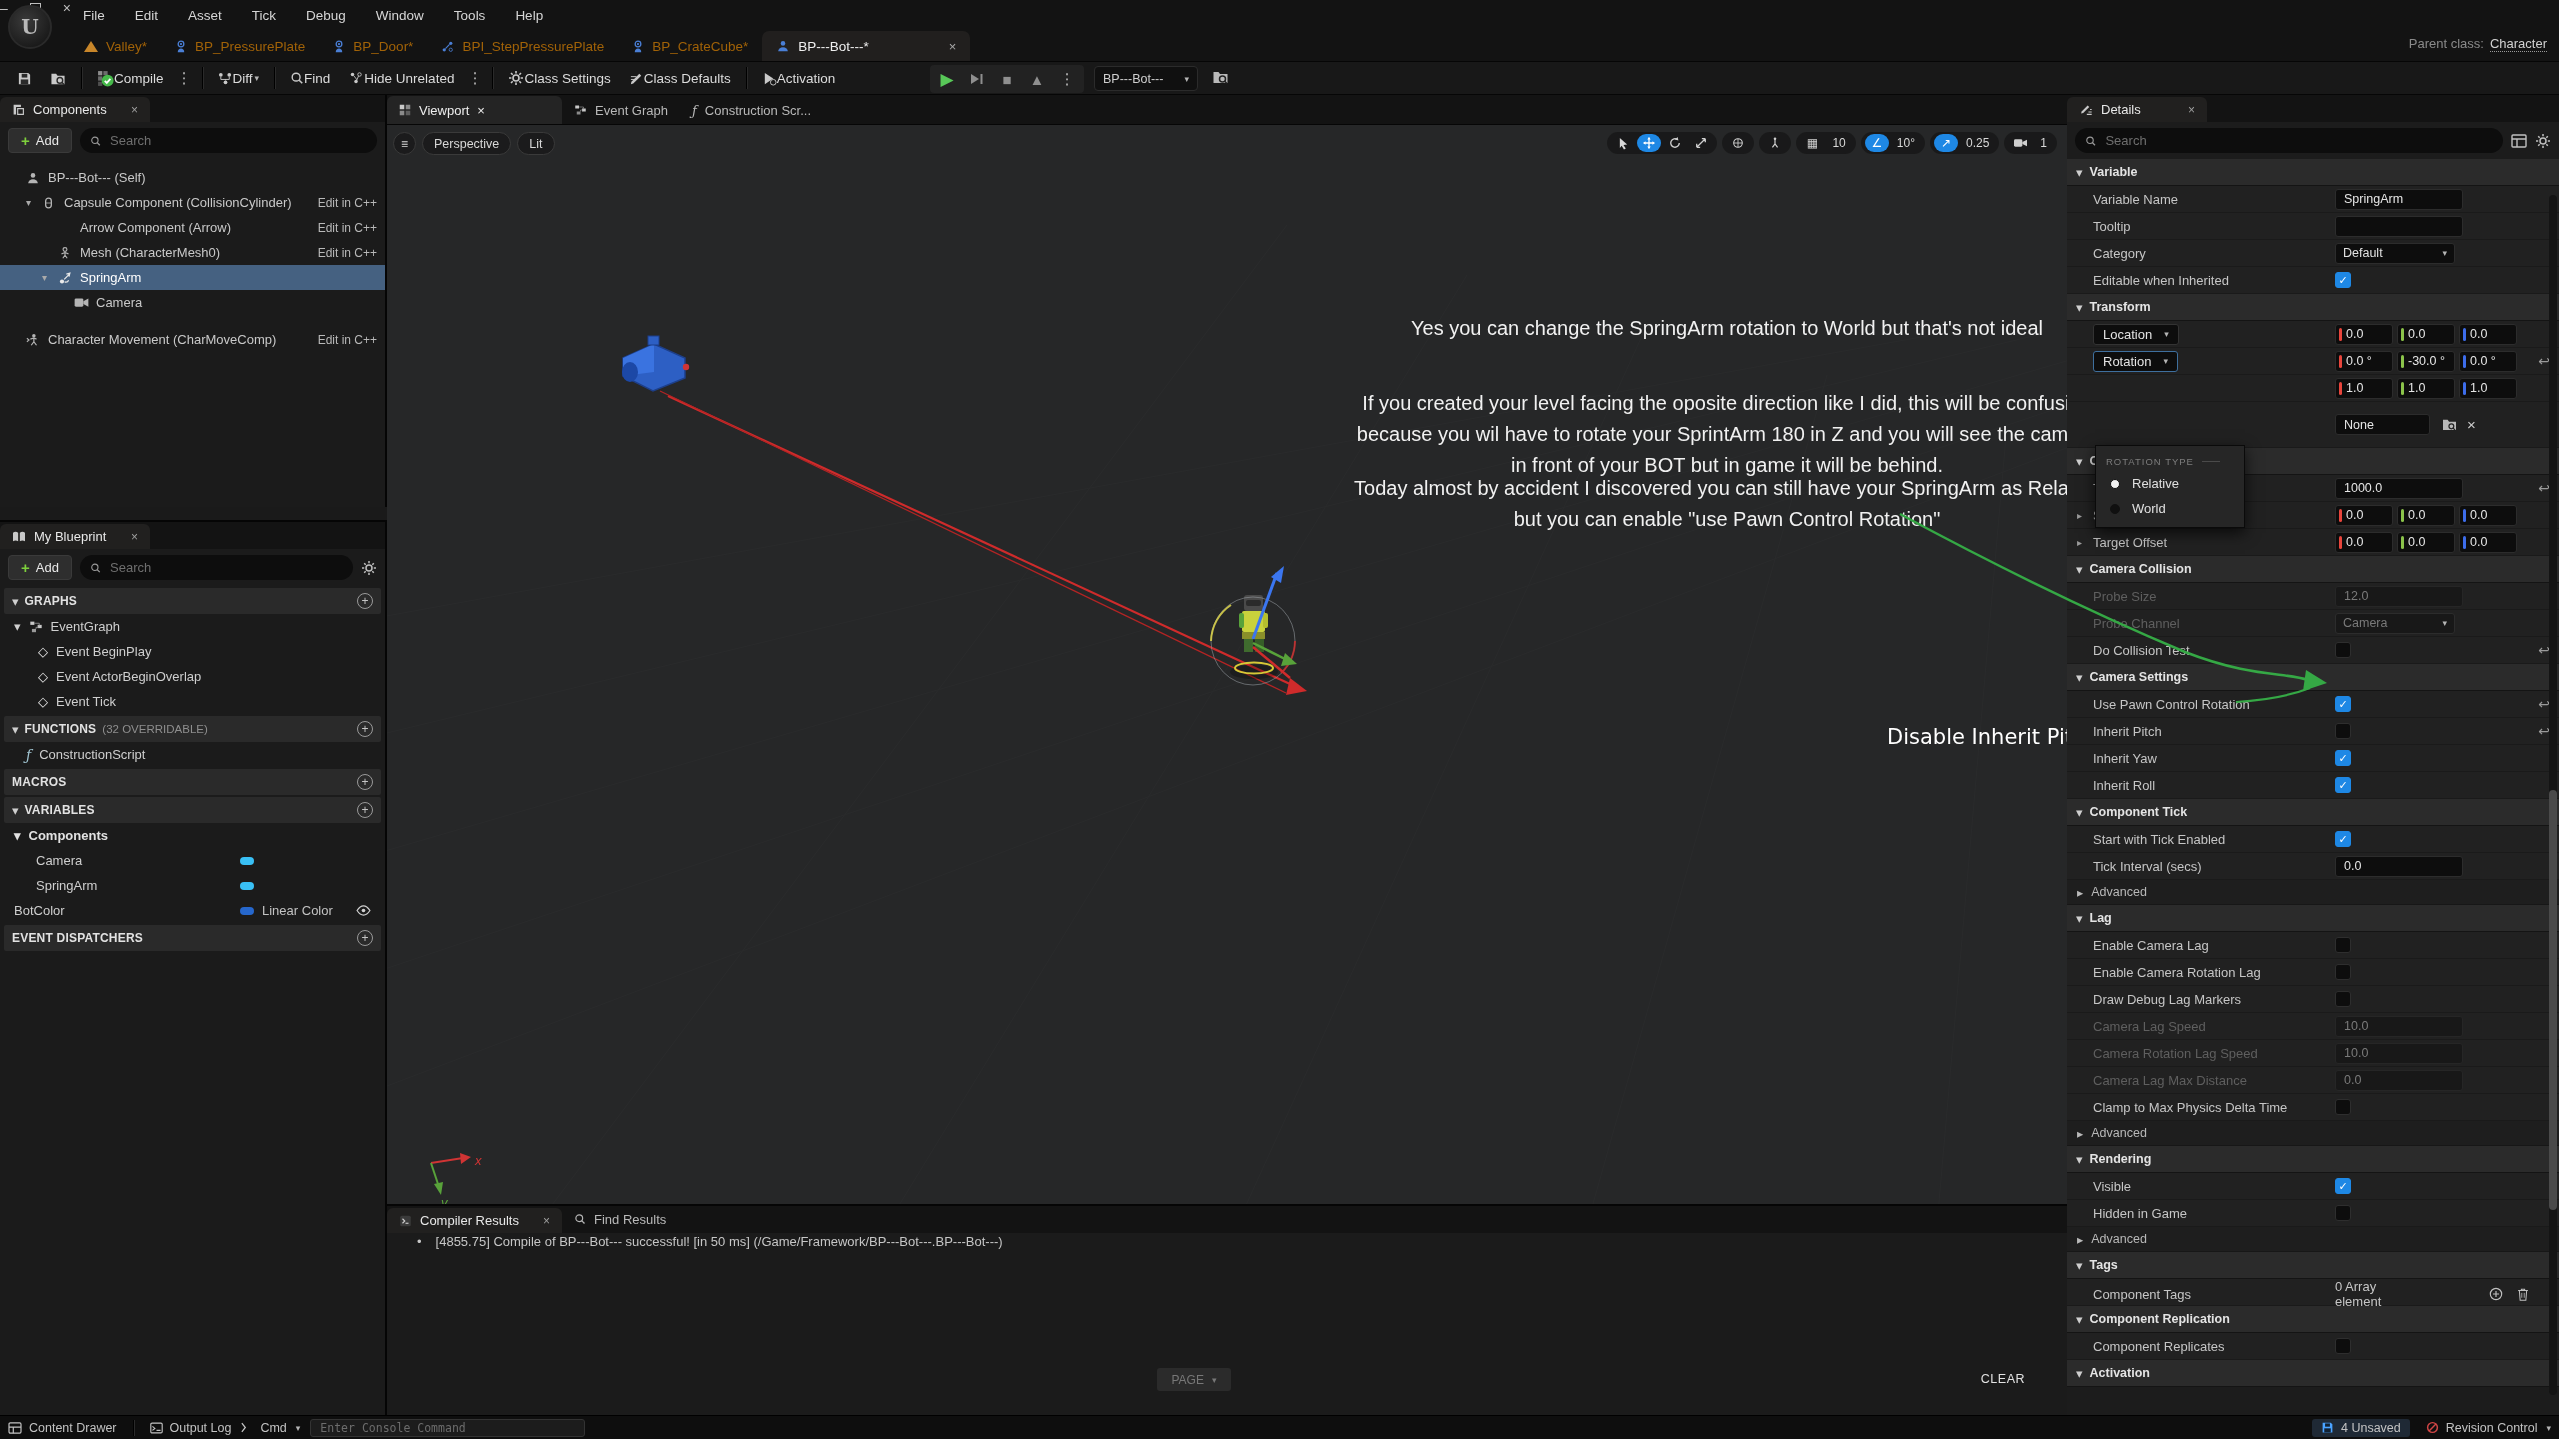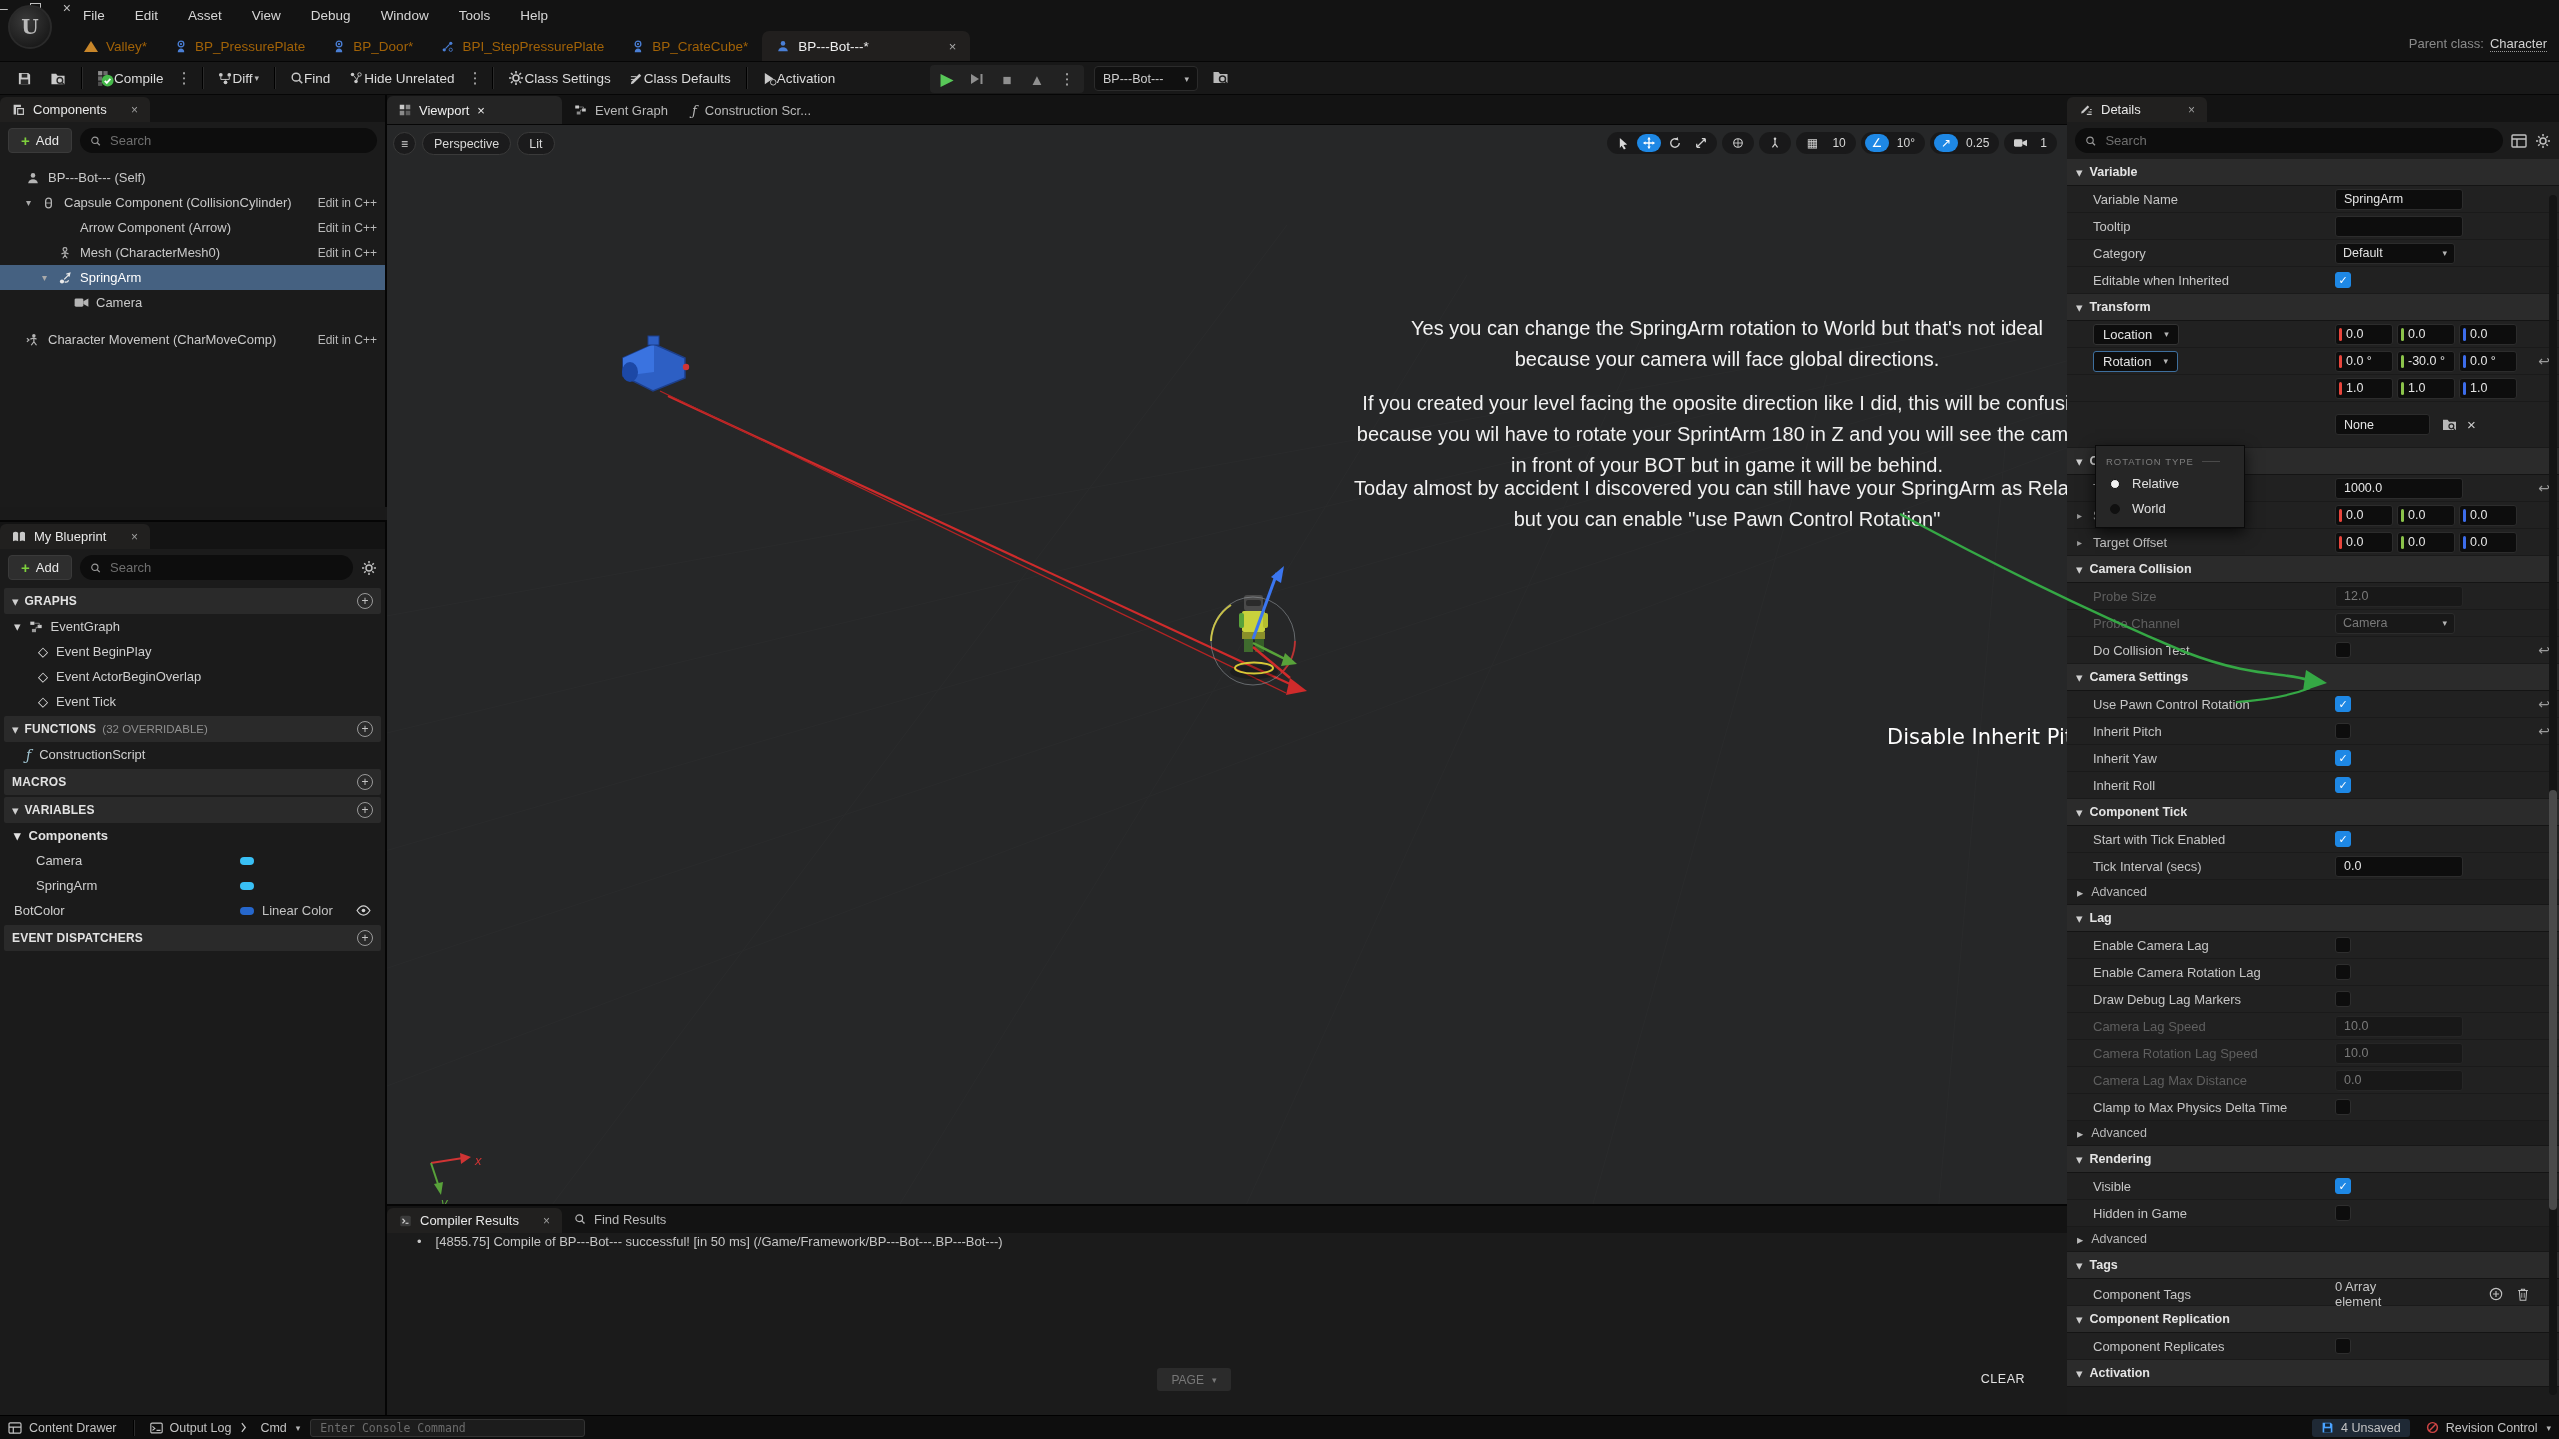--- a/index.html
+++ b/index.html
@@ -127,21 +127,21 @@
 </head>
 <body>
 
 <div id="app">
 
   <div class="abs" id="titlebar">
     <div id="menus" class="abs">
         <span class="menu-item">File</span>
         <span class="menu-item">Edit</span>
         <span class="menu-item">Asset</span>
-        <span class="menu-item">View</span>
+        <span class="menu-item">Tick</span>
         <span class="menu-item">Debug</span>
         <span class="menu-item">Window</span>
         <span class="menu-item">Tools</span>
         <span class="menu-item">Help</span>
       </div>
     <div id="winbtns">
       <span>–</span>
       <span class="winbox"></span>
       <span>×</span>
     </div>
@@ -668,21 +668,20 @@
               <rect x="0" y="1" width="9" height="8" rx="1.5" fill="#cfcfcf"></rect>
               <path d="M9 4l5-2.5v7L9 6z" fill="#cfcfcf"></path>
             </svg>
           </span>
         <span class="vnum">1</span>
       </span>
     </div>
     <div id="annos">
         <div class="anno" style="top: 188px;">
           <div>Yes you can change the SpringArm rotation to World but that's not ideal</div>
-          <div>because your camera will face global directions.</div>
         </div>
         <div class="anno" style="top: 263px;">
           <div>If you created your level facing the oposite direction like I did, this will be confusing</div>
           <div>because you wil have to rotate your SprintArm 180 in Z and you will see the camera</div>
           <div>in front of your BOT but in game it will be behind.</div>
         </div>
         <div class="anno" style="top: 348px;">
           <div>Today almost by accident I discovered you can still have your SpringArm as Relative</div>
           <div>but you can enable "use Pawn Control Rotation"</div>
         </div>

